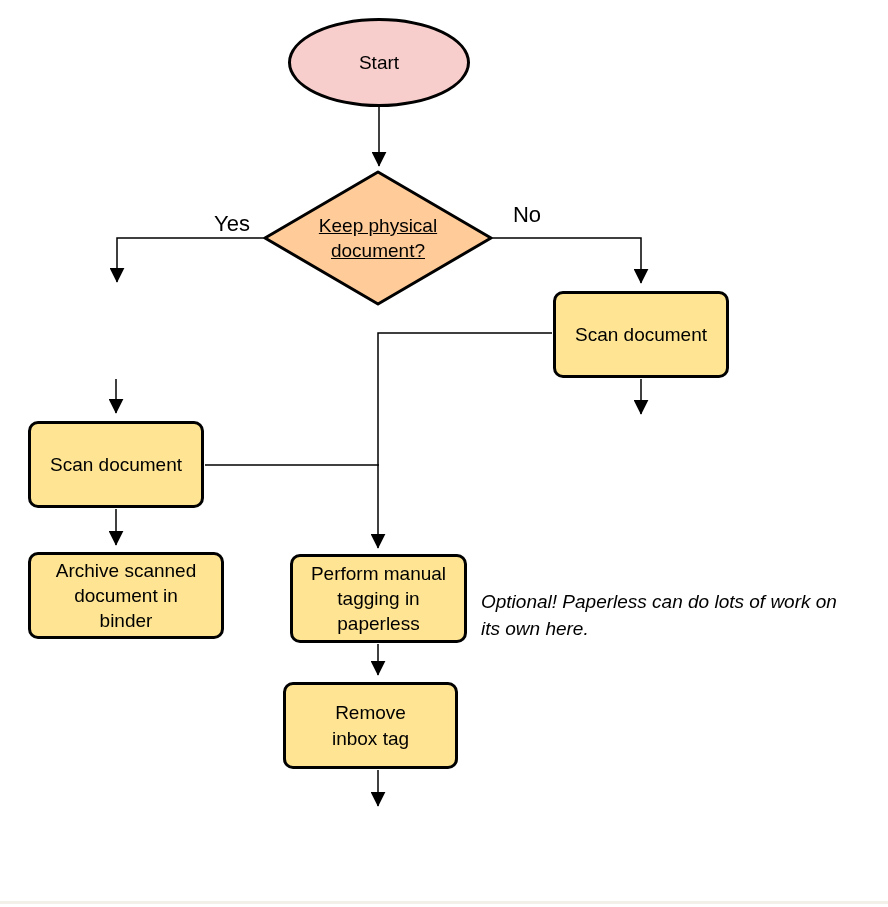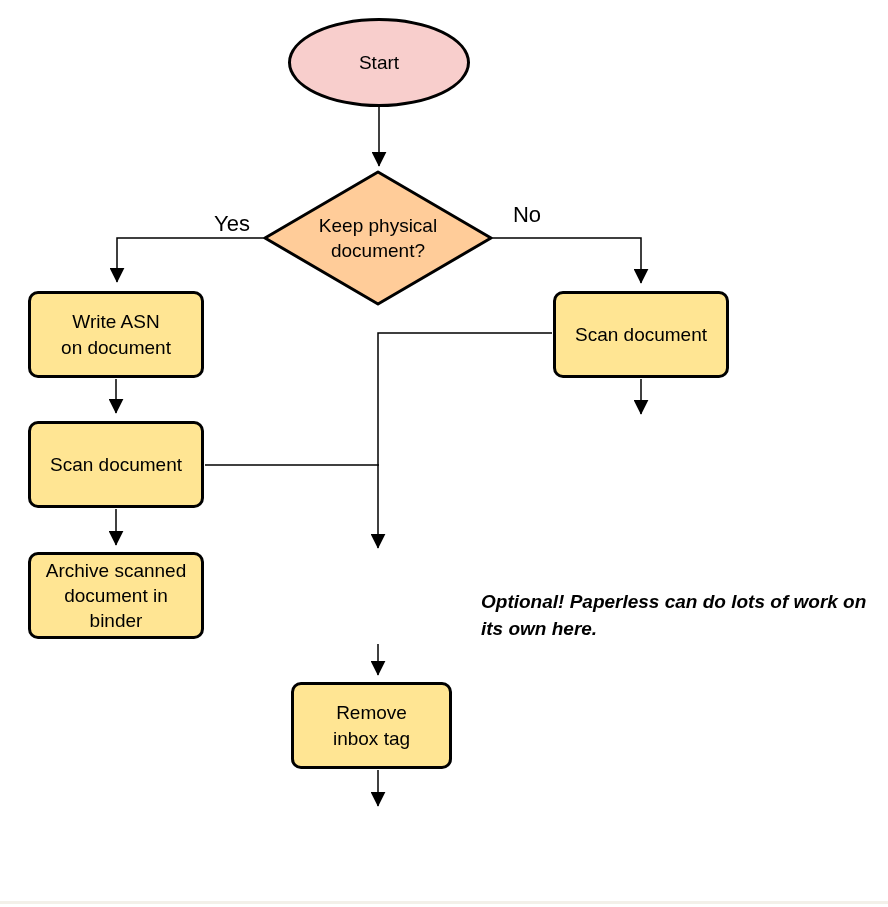--- a/index.html
+++ b/index.html
@@ -29,32 +29,32 @@
     background:#f8cecc;
     border:3px solid #000;
     border-radius:50%;
   }
   .diamond-label{
     position:absolute;z-index:1;
     display:flex;align-items:center;justify-content:center;
     text-align:center;
     font-size:19px;line-height:1.32;
     white-space:pre-line;
+    text-decoration:underline;
   }
   .edge-label{
     position:absolute;z-index:1;
     font-size:22px;
     text-align:right;
   }
   .note{
     position:absolute;z-index:1;
     font-size:19px;line-height:1.42;
     font-style:italic;
     white-space:pre-line;
-    font-weight:bold;
   }
   .bottom-strip{
     position:absolute;z-index:1;
     left:0;top:901px;width:888px;height:3px;
     background:#f3f0e9;
   }
 </style>
 </head>
 <body>
 
@@ -84,42 +84,43 @@
   <div class="node terminator" style="left:288px;top:18px;width:182px;height:89px">
     <span>Start</span>
   </div>
 
   <div class="diamond-label" style="left:290px;top:210px;width:176px;height:56px">Keep physical
 document?</div>
 
   <div class="edge-label" style="left:206px;top:211px;width:44px">Yes</div>
   <div class="edge-label" style="left:505px;top:202px;width:36px">No</div>
 
-  <div class="node process" style="left:28px;top:291px;width:176px;height:87px">
-    <span>Write ASN
-on document</span>
-  </div>
 
   <div class="node process" style="left:28px;top:421px;width:176px;height:87px">
     <span>Scan document</span>
   </div>
 
-  <div class="node process" style="left:28px;top:552px;width:176px;height:87px">
+  <div class="node process" style="left:28px;top:552px;width:196px;height:87px">
     <span>Archive scanned
 document in
 binder</span>
   </div>
 
   <div class="node process" style="left:553px;top:291px;width:176px;height:87px">
     <span>Scan document</span>
   </div>
 
 
+  <div class="node process" style="left:290px;top:554px;width:177px;height:89px">
+    <span>Perform manual
+tagging in
+paperless</span>
+  </div>
 
-  <div class="node process" style="left:291px;top:682px;width:161px;height:87px">
+  <div class="node process" style="left:283px;top:682px;width:175px;height:87px">
     <span>Remove
 inbox tag</span>
   </div>
 
 
   <div class="note" style="left:481px;top:589px;width:400px">Optional! Paperless can do lots of work on
 its own here.</div>
 
   <div class="bottom-strip"></div>
 

